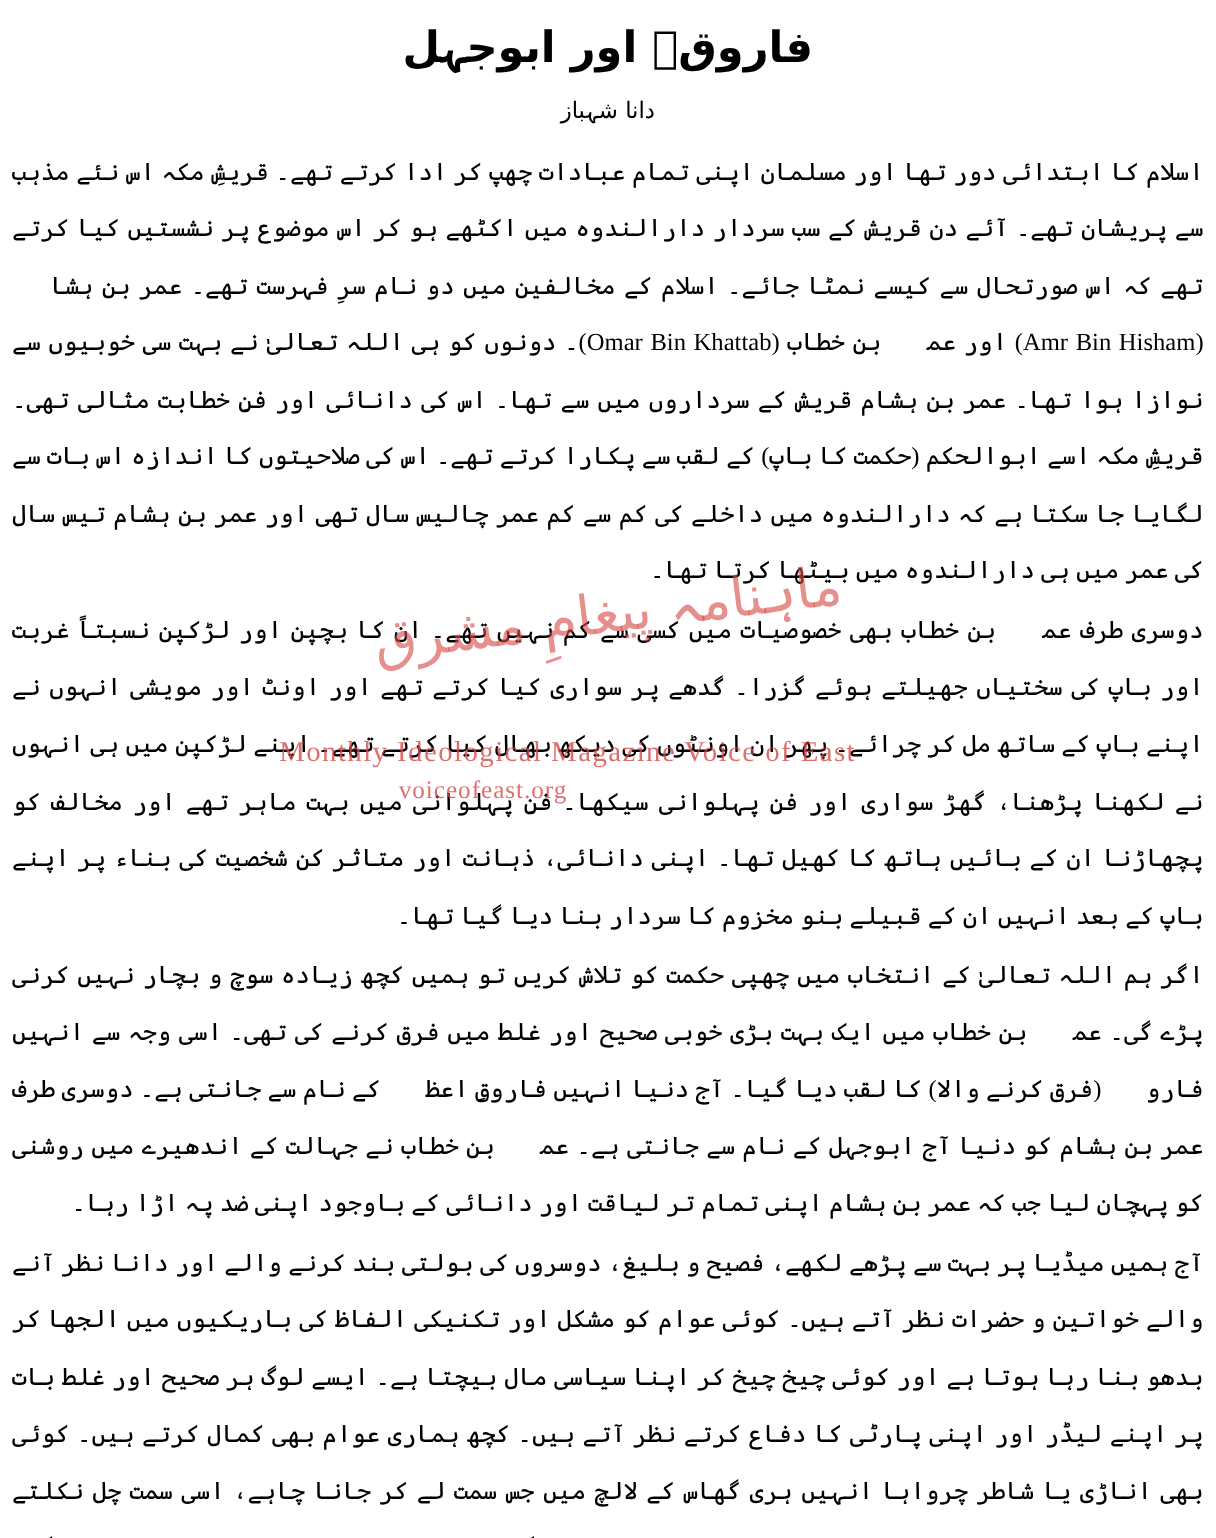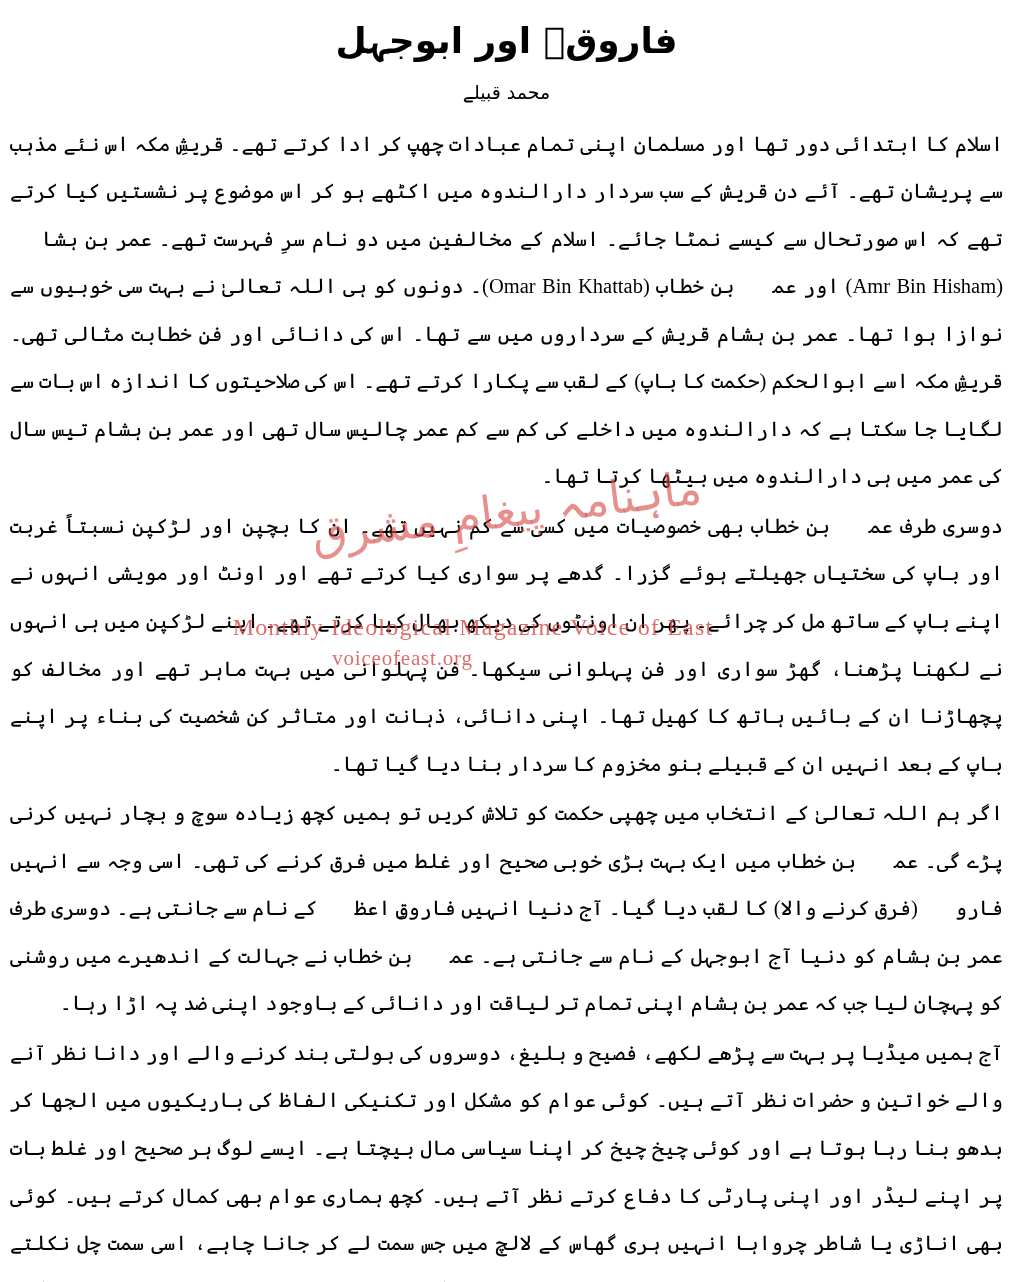--- a/index.html
+++ b/index.html
@@ -119,21 +119,21 @@
     direction: ltr;
   }
 </style>
 </head>
 <body>
 
 <div class="page">
 
   <h1 class="doc-title">فاروقؓ اور ابوجہل</h1>
 
-  <div class="doc-author">محمد قبیلے</div>
+  <div class="doc-author">دانا شہباز</div>
 
   <div class="body-text">
     <p class="para">اسلام کا ابتدائی دور تھا اور مسلمان اپنی تمام عبادات چھپ کر ادا کرتے تھے۔ قریشِ مکہ اس نئے مذہب سے پریشان تھے۔ آئے دن قریش کے سب سردار دارالندوہ میں اکٹھے ہو کر اس موضوع پر نشستیں کیا کرتے تھے کہ اس صورتحال سے کیسے نمٹا جائے۔ اسلام کے مخالفین میں دو نام سرِ فہرست تھے۔ عمر بن ہشامؓ (Amr Bin Hisham) اور عمرؓ بن خطاب (Omar Bin Khattab)۔ دونوں کو ہی اللہ تعالیٰ نے بہت سی خوبیوں سے نوازا ہوا تھا۔ عمر بن ہشام قریش کے سرداروں میں سے تھا۔ اس کی دانائی اور فنِ خطابت مثالی تھی۔ قریشِ مکہ اسے ابوالحکم (حکمت کا باپ) کے لقب سے پکارا کرتے تھے۔ اس کی صلاحیتوں کا اندازہ اس بات سے لگایا جا سکتا ہے کہ دارالندوہ میں داخلے کی کم سے کم عمر چالیس سال تھی اور عمر بن ہشام تیس سال کی عمر میں ہی دارالندوہ میں بیٹھا کرتا تھا۔</p>
     <p class="para">دوسری طرف عمرؓ بن خطاب بھی خصوصیات میں کسی سے کم نہیں تھے۔ ان کا بچپن اور لڑکپن نسبتاً غربت اور باپ کی سختیاں جھیلتے ہوئے گزرا۔ گدھے پر سواری کیا کرتے تھے اور اونٹ اور مویشی انہوں نے اپنے باپ کے ساتھ مل کر چرائے۔ پھر ان اونٹوں کی دیکھ بھال کیا کرتے تھے۔ اپنے لڑکپن میں ہی انہوں نے لکھنا پڑھنا، گھڑ سواری اور فنِ پہلوانی سیکھا۔ فنِ پہلوانی میں بہت ماہر تھے اور مخالف کو پچھاڑنا ان کے بائیں ہاتھ کا کھیل تھا۔ اپنی دانائی، ذہانت اور متاثر کن شخصیت کی بناء پر اپنے باپ کے بعد انہیں ان کے قبیلے بنو مخزوم کا سردار بنا دیا گیا تھا۔</p>
     <p class="para">اگر ہم اللہ تعالیٰ کے انتخاب میں چھپی حکمت کو تلاش کریں تو ہمیں کچھ زیادہ سوچ و بچار نہیں کرنی پڑے گی۔ عمرؓ بن خطاب میں ایک بہت بڑی خوبی صحیح اور غلط میں فرق کرنے کی تھی۔ اسی وجہ سے انہیں فاروقؓ (فرق کرنے والا) کا لقب دیا گیا۔ آج دنیا انہیں فاروقِ اعظمؓ کے نام سے جانتی ہے۔ دوسری طرف عمر بن ہشام کو دنیا آج ابوجہل کے نام سے جانتی ہے۔ عمرؓ بن خطاب نے جہالت کے اندھیرے میں روشنی کو پہچان لیا جب کہ عمر بن ہشام اپنی تمام تر لیاقت اور دانائی کے باوجود اپنی ضد پہ اڑا رہا۔</p>
     <p class="para last">آج ہمیں میڈیا پر بہت سے پڑھے لکھے، فصیح و بلیغ، دوسروں کی بولتی بند کرنے والے اور دانا نظر آنے والے خواتین و حضرات نظر آتے ہیں۔ کوئی عوام کو مشکل اور تکنیکی الفاظ کی باریکیوں میں الجھا کر بدھو بنا رہا ہوتا ہے اور کوئی چیخ چیخ کر اپنا سیاسی مال بیچتا ہے۔ ایسے لوگ ہر صحیح اور غلط بات پر اپنے لیڈر اور اپنی پارٹی کا دفاع کرتے نظر آتے ہیں۔ کچھ ہماری عوام بھی کمال کرتے ہیں۔ کوئی بھی اناڑی یا شاطر چرواہا انہیں ہری گھاس کے لالچ میں جس سمت لے کر جانا چاہے، اسی سمت چل نکلتے ہیں۔ جب تک ہم صحیح اور غلط میں فرق کرنا نہیں سیکھیں گے، تب تک تماشائے اہلِ کرم دیکھتے رہیں گے۔</p>
   </div>
 
   <div class="watermark">
     <div class="wm-urdu">ماہنامہ پیغامِ مشرق</div>

